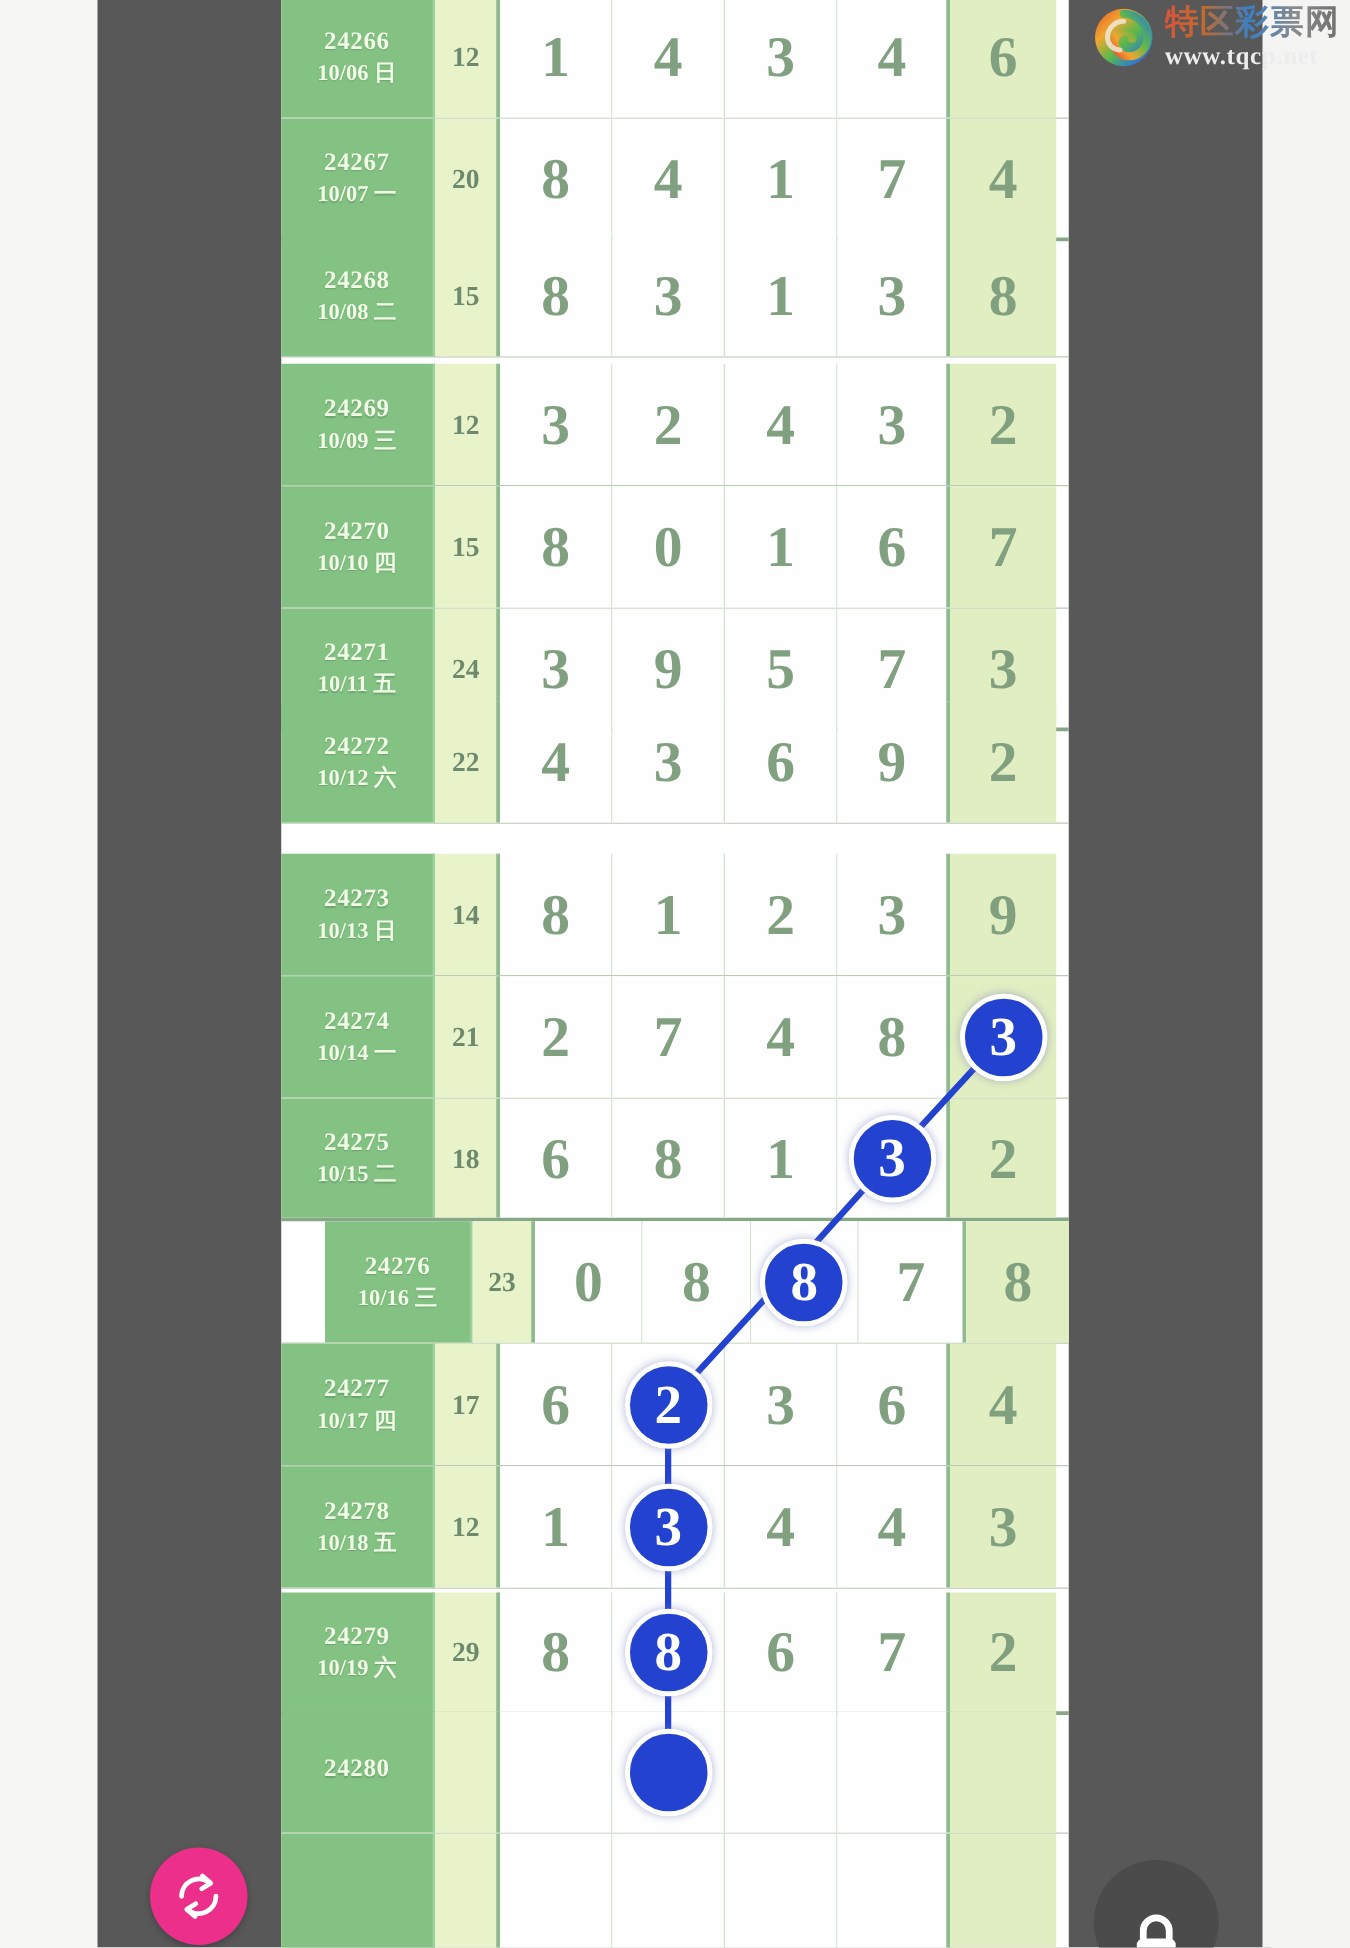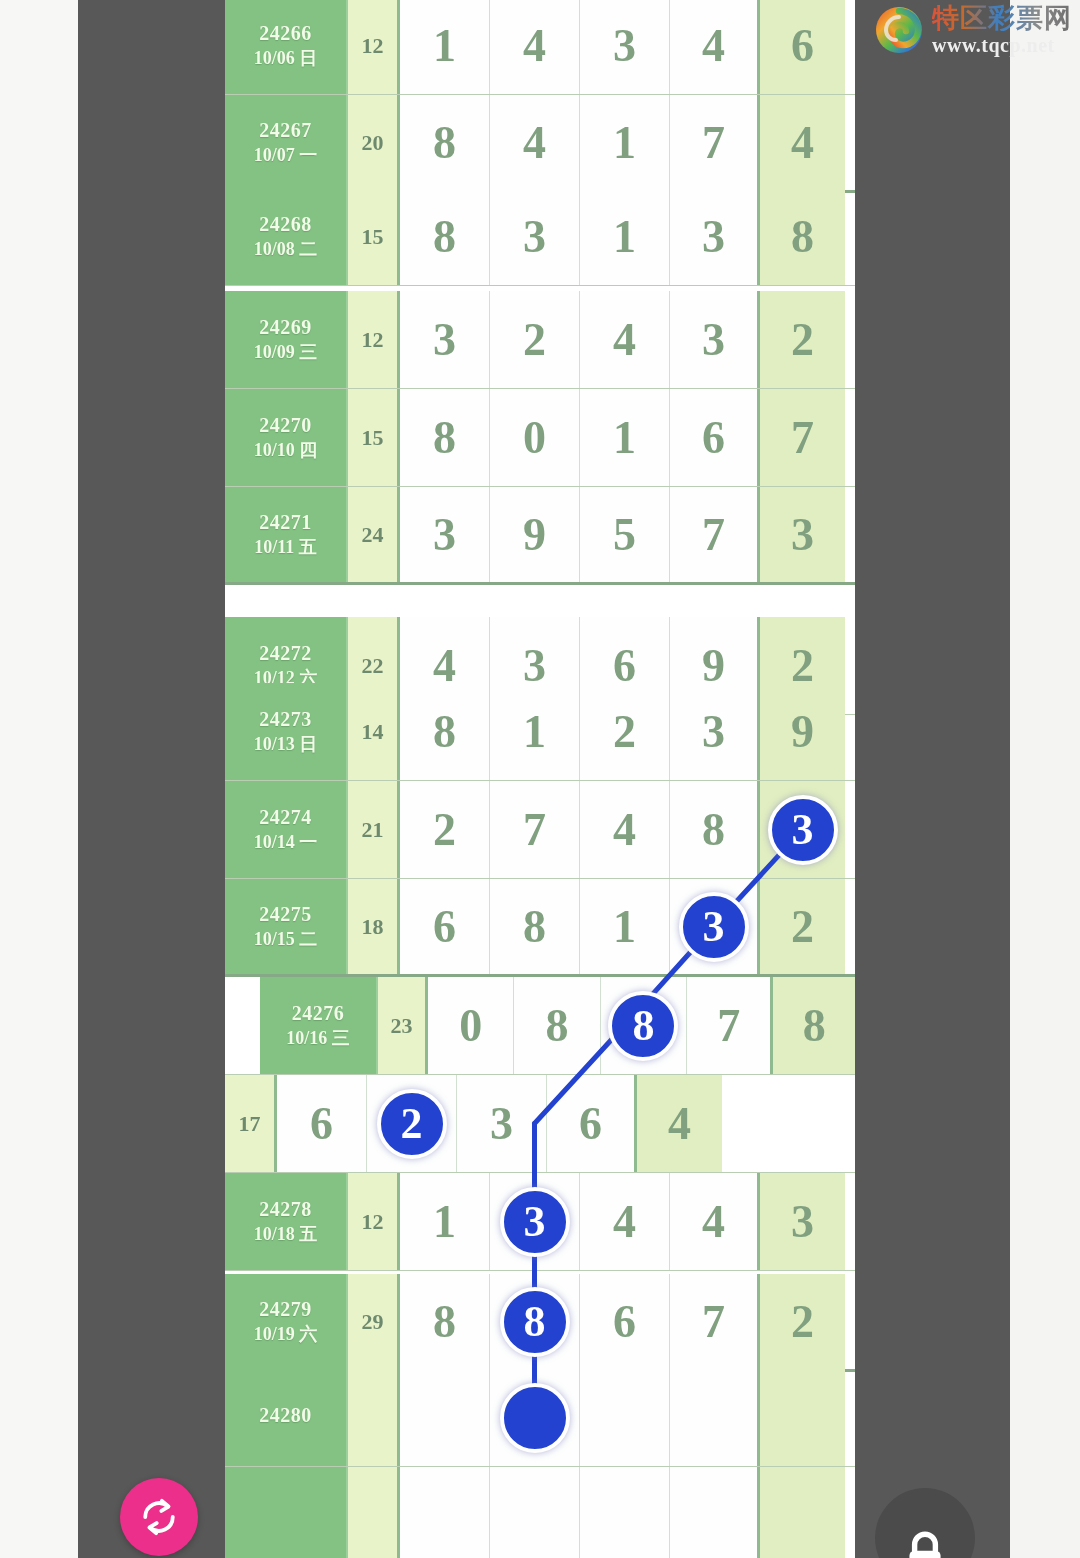--- a/index.html
+++ b/index.html
@@ -282,21 +282,21 @@
           <div class="cell c-num">
             <span>5</span>
           </div>
           <div class="cell c-num last-num">
             <span>7</span>
           </div>
           <div class="cell c-special">
             <span>3</span>
           </div>
         </div>
-        <div class="row" style="position:absolute;left:0;top:617px;height:98px;">
+        <div class="row" style="position:absolute;left:0;top:561px;height:98px;">
           <div class="cell c-issue">
             <div class="issue-no">24272</div>
             <div class="issue-date">10/12 六</div>
           </div>
           <div class="cell c-sum">22</div>
           <div class="cell c-num">
             <span>4</span>
           </div>
           <div class="cell c-num">
             <span>3</span>
@@ -399,20 +399,24 @@
             </div>
           </div>
           <div class="cell c-num last-num">
             <span>7</span>
           </div>
           <div class="cell c-special">
             <span>8</span>
           </div>
         </div>
         <div class="row" style="position:absolute;left:0;top:1075px;height:98px;">
+          <div class="cell c-issue">
+            <div class="issue-no">24277</div>
+            <div class="issue-date">10/17 四</div>
+          </div>
           <div class="cell c-sum">17</div>
           <div class="cell c-num">
             <span>6</span>
           </div>
           <div class="cell c-num">
             <div class="marker">
               <span>2</span>
             </div>
           </div>
           <div class="cell c-num">

